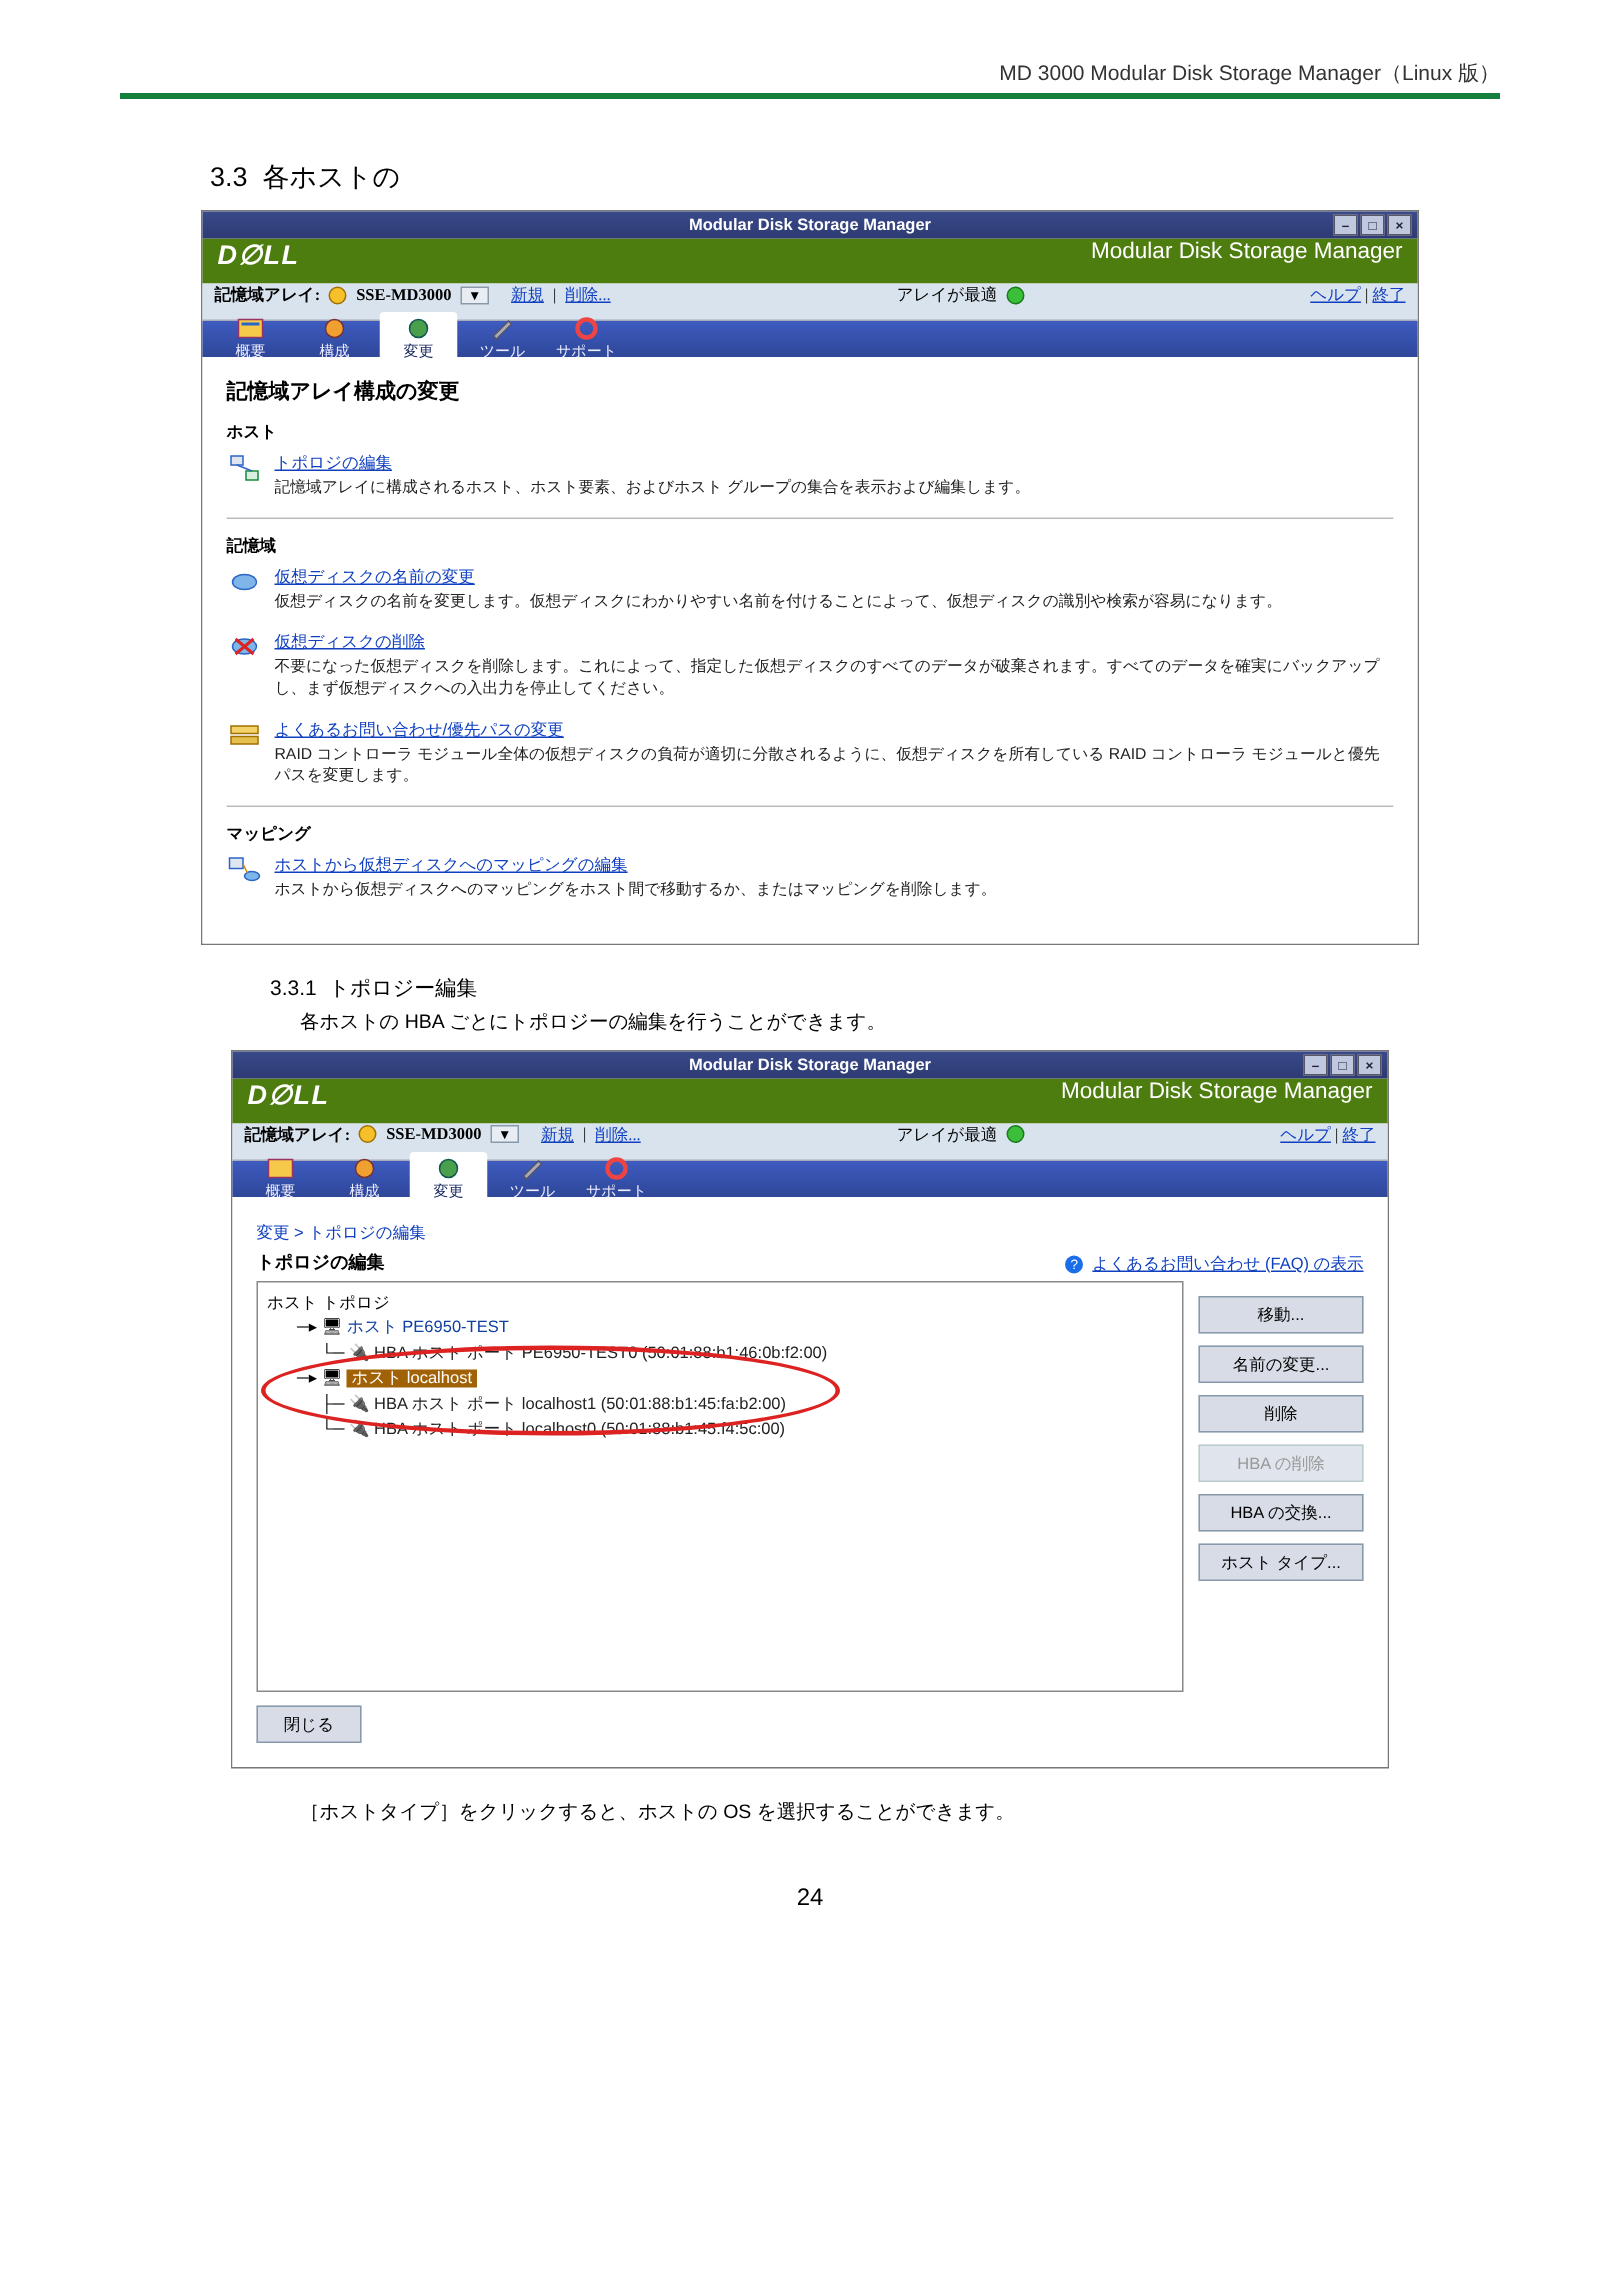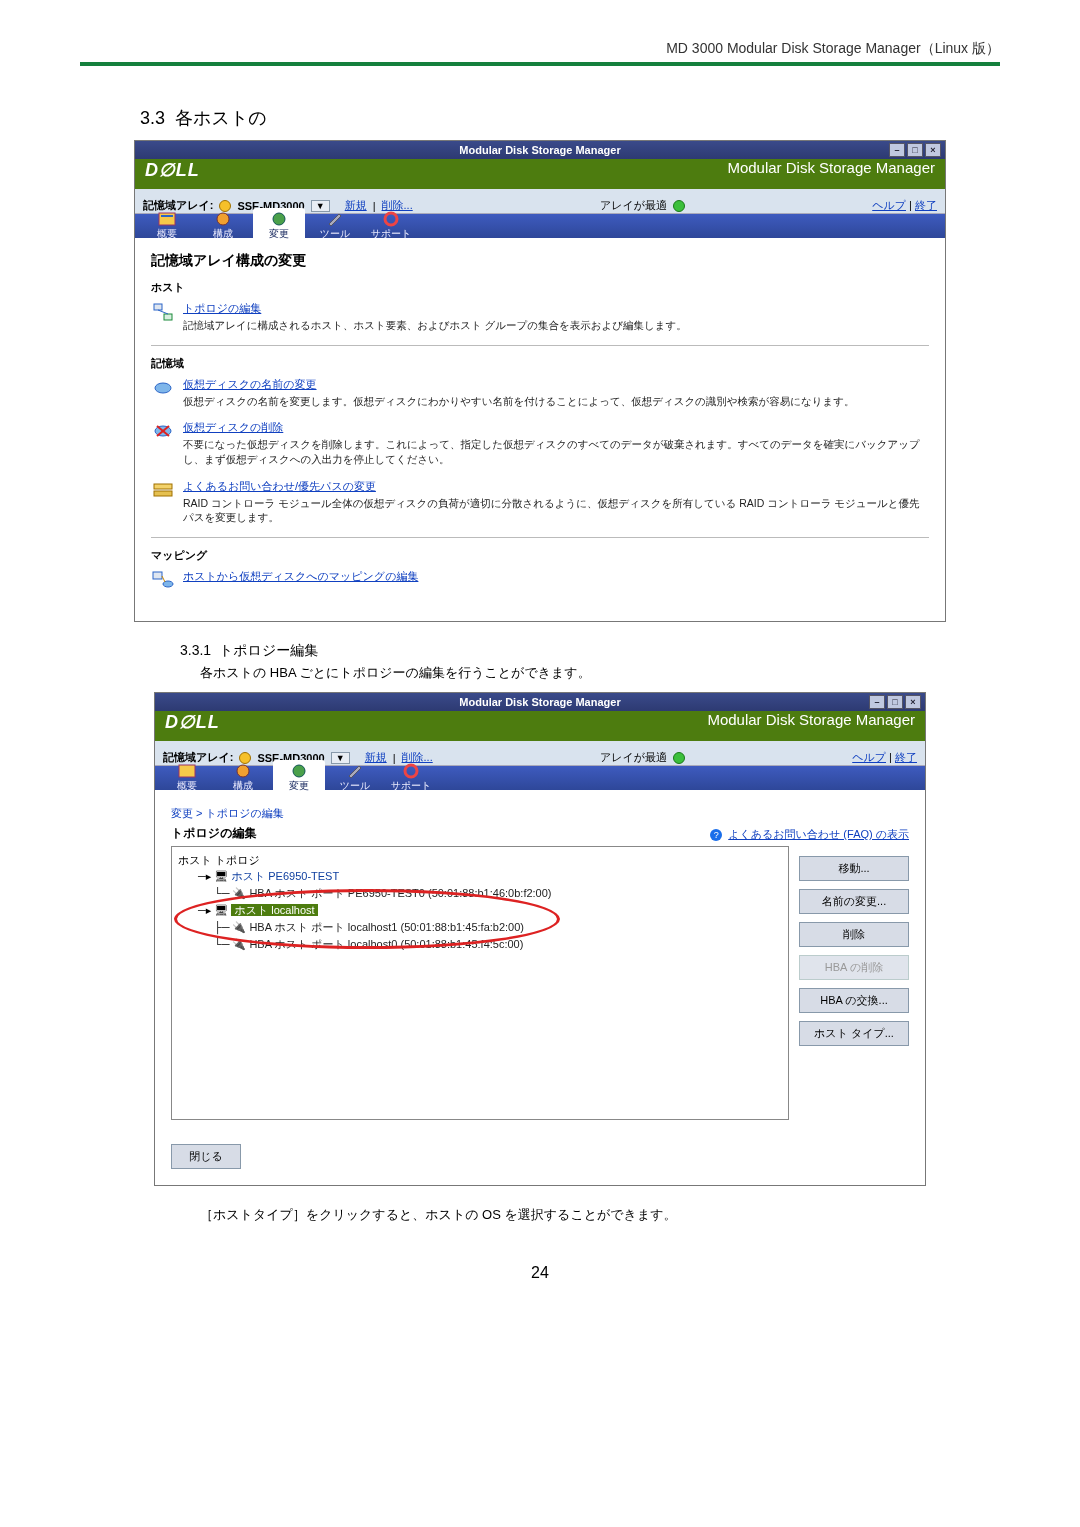--- a/index.html
+++ b/index.html
@@ -80,24 +80,25 @@
     color:#fff; letter-spacing:1px;
     font-style:italic;
   }
   .brand-right{
     color:#fff; font-size:15px;
   }
   .toolbar{
     background:#d9e3ee;
     border-bottom:1px solid #aab;
     height:24px;
-    display:flex; align-items:flex-end;
+    display:flex; align-items:flex-start;
     padding:0 8px; gap:6px;
     font-size:11px;
     justify-content:space-between;
+    font-family:Liberation Serif, serif;
   }
   .tool-left{display:flex;align-items:center;gap:6px;}
   .tool-left .label{font-weight:bold;}
   .status-dot{
     display:inline-block;width:10px;height:10px;border-radius:50%;
     background:#f6c02a;border:1px solid #a07000;
     vertical-align:middle;
   }
   .status-dot.green{background:#3bbf3b;border-color:#1a7a1a;}
   .arrayname{font-weight:bold;}
@@ -163,21 +164,21 @@
     width:110px;
     display:flex;flex-direction:column;gap:8px;
     padding-top:10px;
   }
   .btn{
     background:#d7dce6;border:1px solid #89a;
     font-size:11px;padding:4px 4px;text-align:center;
     cursor:default;
   }
   .btn.disabled{color:#999;background:#e0e4ec;border-color:#bcc;}
-  .close-row{margin-top:24px;}
+  .close-row{margin-top:9px;}
   .faq-row{
     text-align:right;font-size:11px;margin:4px 0;
   }
   .faq-row .qmark{
     display:inline-block;width:12px;height:12px;border-radius:50%;
     background:#1a6eea;color:#fff;text-align:center;line-height:12px;font-size:9px;margin-right:3px;
   }
 </style>
 </head>
 <body>
@@ -324,20 +325,21 @@
     <div class="entry">
       <div class="eicon">
         <svg width="24" height="22" viewBox="0 0 24 22">
             <rect x="2" y="3" width="9" height="7" fill="#dfe6f0" stroke="#2b65c7"></rect>
             <ellipse cx="17" cy="15" rx="5" ry="3" fill="#7fb6ea" stroke="#2b65c7"></ellipse>
             <line x1="11" y1="7" x2="14" y2="13" stroke="#c80"></line>
           </svg>
       </div>
       <div class="etext">
         <div class="etitle"><a class="link">ホストから仮想ディスクへのマッピングの編集</a></div>
+        <div class="edesc">ホストから仮想ディスクへのマッピングをホスト間で移動するか、またはマッピングを削除します。</div>
       </div>
     </div>
   </div>
 </div>
 
 <div class="subsection-title">
   <span>3.3.1</span>
   &nbsp;<span>トポロジー編集</span>
 </div>
 <div class="subsection-text">各ホストの HBA ごとにトポロジーの編集を行うことができます。</div>
@@ -418,21 +420,21 @@
         <span class="qmark">?</span>
         <a class="link">よくあるお問い合わせ (FAQ) の表示</a>
       </div>
     </div>
     <div class="topo-wrap">
       <div class="topo-tree">
         <div class="tree-root">ホスト トポロジ</div>
         <div class="tree-node">─▸ 🖥 <span class="tree-host">ホスト PE6950-TEST</span></div>
         <div class="tree-node" style="margin-left:36px">└─ 🔌 <span class="tree-hba">HBA ホスト ポート PE6950-TEST0 (50:01:88:b1:46:0b:f2:00)</span></div>
 
-        <div class="tree-node">─▸ 🖥 <span class="tree-host" style="background:#4d7c0f;color:#fff;padding:0 3px;">ホスト localhost</span></div>
+        <div class="tree-node">─▸ 🖥 <span class="tree-host" style="background:#a16207;color:#fff;padding:0 3px;">ホスト localhost</span></div>
         <div class="tree-node" style="margin-left:36px">├─ 🔌 <span class="tree-hba">HBA ホスト ポート localhost1 (50:01:88:b1:45:fa:b2:00)</span></div>
         <div class="tree-node" style="margin-left:36px">└─ 🔌 <span class="tree-hba">HBA ホスト ポート localhost0 (50:01:88:b1:45:f4:5c:00)</span></div>
 
         <div class="hl-oval" style="left:2px;top:42px;width:380px;height:54px;"></div>
       </div>
       <div class="topo-buttons">
         <div class="btn">移動...</div>
         <div class="btn">名前の変更...</div>
         <div class="btn">削除</div>
         <div class="btn disabled">HBA の削除</div>

